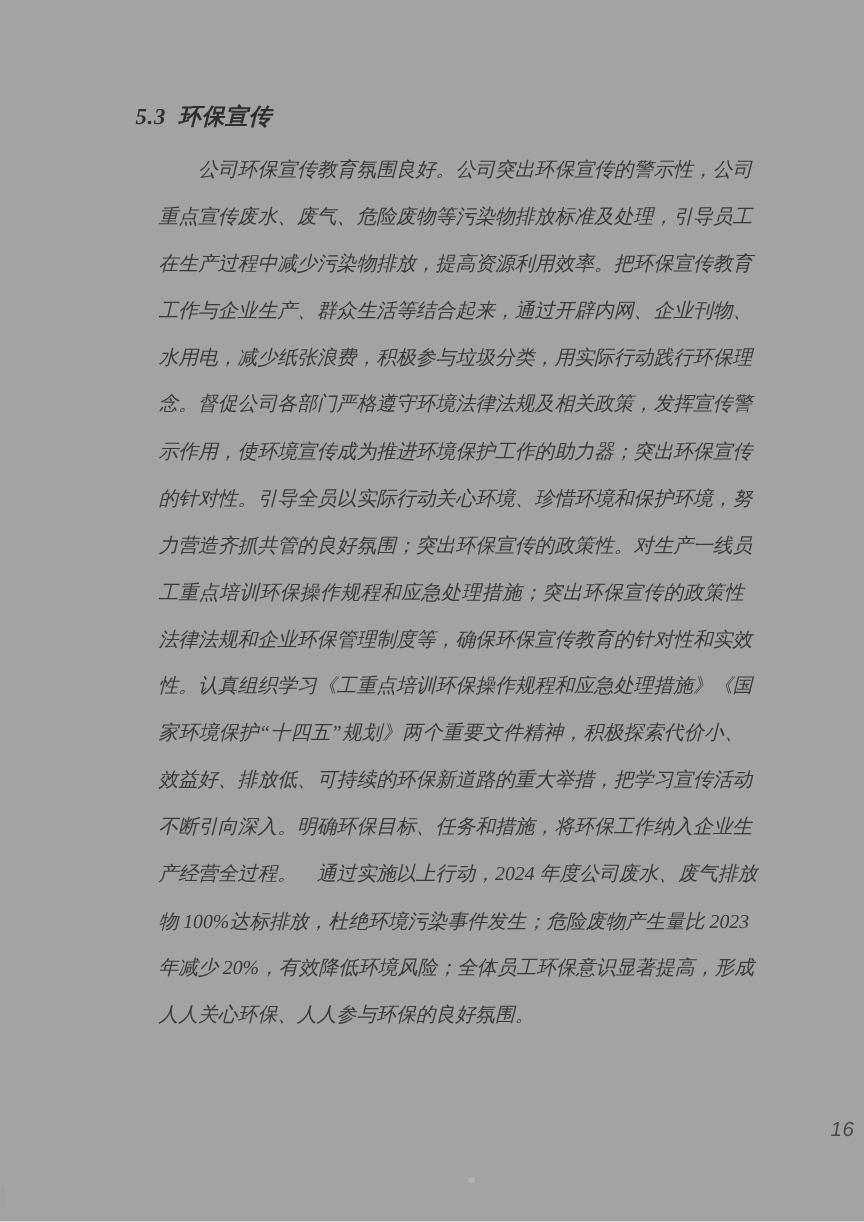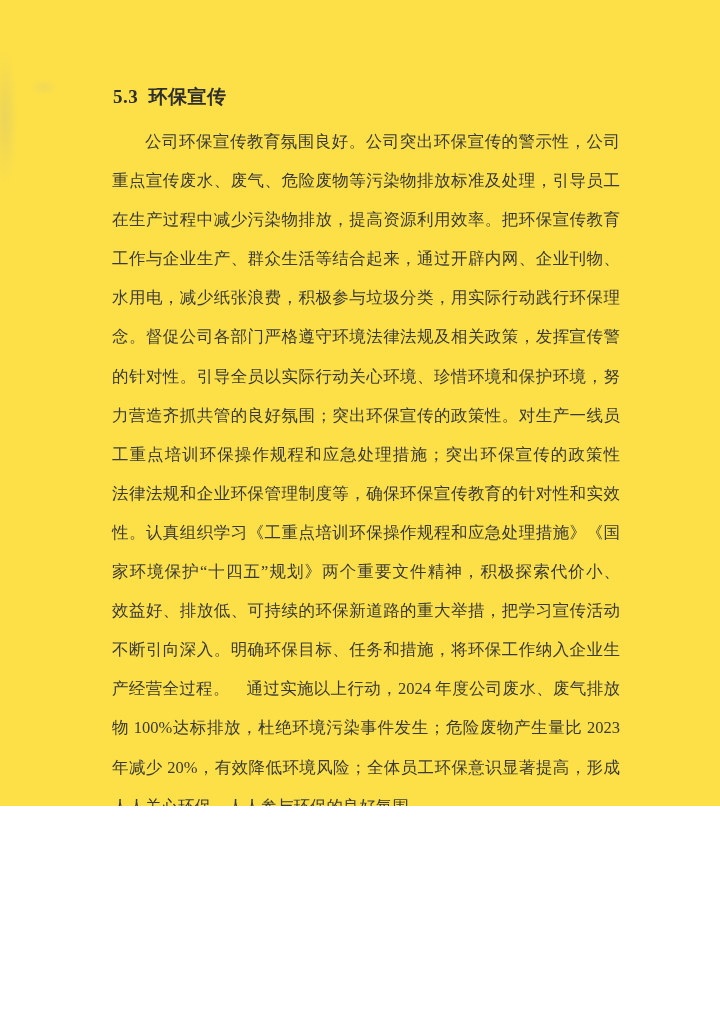--- a/index.html
+++ b/index.html
@@ -3,24 +3,25 @@
 <meta charset="utf-8">
 <style>
   html, body {
     margin: 0;
     padding: 0;
     background: #ffffff;
   }
   .sheet {
     position: relative;
     width: 720px;
-    height: 806px;
-    background: #fde047;
+    height: 1018px;
+    background: #a3a3a3;
     overflow: hidden;
     font-family: "Liberation Serif", "DejaVu Serif", serif;
+    font-style: italic;
   }
   
   .smudge-topleft {
     position: absolute;
     left: -8px; top: 48px;
     width: 26px; height: 140px;
     background: radial-gradient(ellipse at center, rgba(165,165,165,0.20), rgba(255,255,255,0) 70%);
     pointer-events: none;
   }
   .smudge-topleft2 {
@@ -65,20 +66,21 @@
     width: 508px;
     color: #3a3a3a;
   }
   .line {
     height: 39.1px;
     line-height: 39.1px;
     font-size: 16.5px;
     text-align: justify;
     text-align-last: justify;
     white-space: nowrap;
+    margin-left: 20px;
   }
   .line:first-child {
     text-indent: 33px;
   }
   .line:last-child {
     text-align-last: left;
     white-space: normal;
   }
   .page-number {
     position: absolute;
@@ -103,20 +105,21 @@
 
   <div class="heading">5.3 环保宣传</div>
 
   <div class="paragraph">
       <div class="line">公司环保宣传教育氛围良好。公司突出环保宣传的警示性，公司</div>
       <div class="line">重点宣传废水、废气、危险废物等污染物排放标准及处理，引导员工</div>
       <div class="line">在生产过程中减少污染物排放，提高资源利用效率。把环保宣传教育</div>
       <div class="line">工作与企业生产、群众生活等结合起来，通过开辟内网、企业刊物、</div>
       <div class="line">水用电，减少纸张浪费，积极参与垃圾分类，用实际行动践行环保理</div>
       <div class="line">念。督促公司各部门严格遵守环境法律法规及相关政策，发挥宣传警</div>
+      <div class="line">示作用，使环境宣传成为推进环境保护工作的助力器；突出环保宣传</div>
       <div class="line">的针对性。引导全员以实际行动关心环境、珍惜环境和保护环境，努</div>
       <div class="line">力营造齐抓共管的良好氛围；突出环保宣传的政策性。对生产一线员</div>
       <div class="line">工重点培训环保操作规程和应急处理措施；突出环保宣传的政策性</div>
       <div class="line">法律法规和企业环保管理制度等，确保环保宣传教育的针对性和实效</div>
       <div class="line">性。认真组织学习《工重点培训环保操作规程和应急处理措施》《国</div>
       <div class="line">家环境保护“十四五”规划》两个重要文件精神，积极探索代价小、</div>
       <div class="line">效益好、排放低、可持续的环保新道路的重大举措，把学习宣传活动</div>
       <div class="line">不断引向深入。明确环保目标、任务和措施，将环保工作纳入企业生</div>
       <div class="line">产经营全过程。　通过实施以上行动，2024 年度公司废水、废气排放</div>
       <div class="line">物 100%达标排放，杜绝环境污染事件发生；危险废物产生量比 2023</div>

